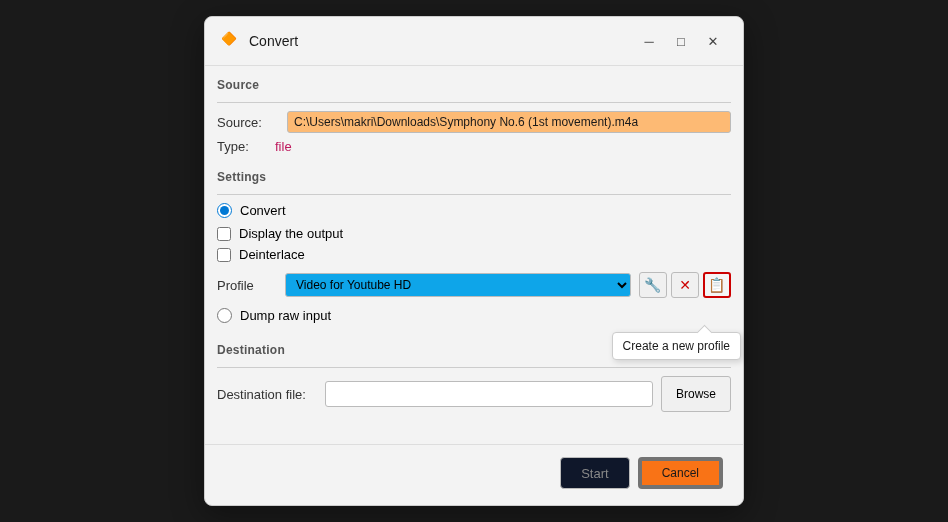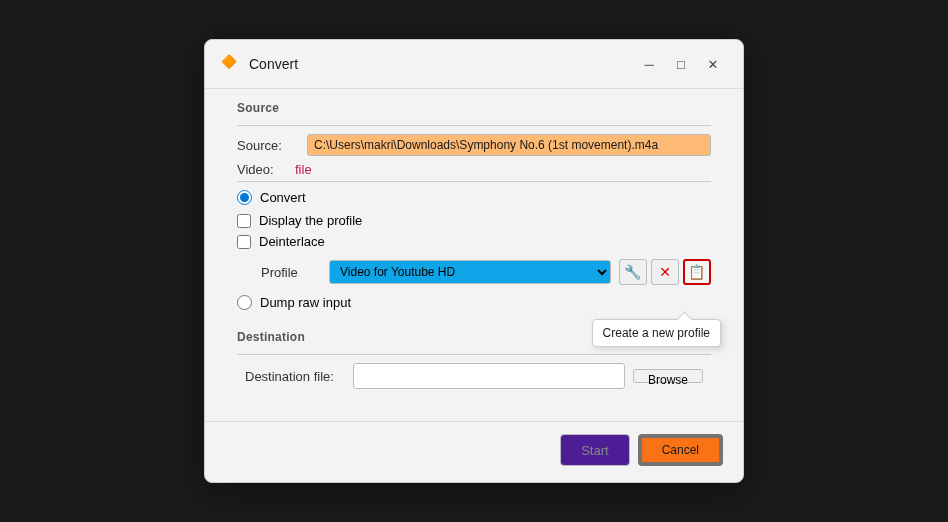--- a/index.html
+++ b/index.html
@@ -56,21 +56,21 @@
       background: transparent;
       cursor: pointer;
       display: flex;
       align-items: center;
       justify-content: center;
       border-radius: 4px;
       font-size: 13px;
       color: #444;
     }
     .dialog-body {
-      padding: 0 32px 16px;
+      padding: 0 12px 16px;
     }
     .section-label {
       font-size: 12px;
       color: #555;
       padding: 12px 0 6px;
       font-weight: 600;
       letter-spacing: 0.02em;
     }
     .divider {
       border: none;
@@ -120,21 +120,21 @@
       gap: 8px;
       margin: 6px 0;
     }
     .checkbox-input { width: 14px; height: 14px; cursor: pointer; }
     .profile-row {
       display: flex;
       align-items: center;
       gap: 8px;
       margin: 10px 0;
     }
-    .profile-label { min-width: 60px; color: #333; margin-left: 24px; }
+    .profile-label { min-width: 60px; color: #333; }
     .profile-select {
       flex: 1;
       padding: 3px 6px;
       border: 1px solid #bbb;
       border-radius: 3px;
       font-size: 12px;
       background: #0ea5e9;
       cursor: pointer;
       outline: none;
     }
@@ -161,55 +161,55 @@
     .dump-row {
       display: flex;
       gap: 8px;
       margin: 8px 0;
     }
     .destination-section { margin-top: 4px; }
     .dest-row {
       display: flex;
       align-items: center;
       gap: 8px;
-      margin: 8px 8px;
+      margin: 8px 0;
     }
     .dest-label { min-width: 100px; color: #333; }
     .dest-input {
       flex: 1;
       border: 1px solid #bbb;
       border-radius: 3px;
       padding: 3px 6px;
       height: 26px;
       background: white;
       outline: none;
       font-size: 12px;
     }
     .browse-btn {
       padding: 3px 14px;
       border: 1px solid #bbb;
       border-radius: 3px;
       background: #f0f0f0;
       cursor: pointer;
       font-size: 12px;
-      height: 14px;
+      height: 36px;
     }
     .footer {
       display: flex;
       justify-content: flex-end;
       gap: 8px;
       padding: 12px 20px 16px;
       border-top: 1px solid #ddd;
       margin-top: 8px;
     }
     .start-btn {
       padding: 5px 20px;
       border: 1px solid #bbb;
       border-radius: 4px;
-      background: #4c1d95;
+      background: #0f172a;
       cursor: pointer;
       font-size: 13px;
       color: #888;
     }
     .cancel-btn {
       padding: 5px 20px;
       border: 4px solid #737373;
       border-radius: 4px;
       background: #f97316;
       cursor: pointer;
@@ -270,35 +270,36 @@
 
     <div class="section-label">Source</div>
     <hr class="divider">
 
     <div class="source-row">
       <span class="source-label-text">Source:</span>
       <input class="source-path-input" type="text" readonly="" value="C:\Users\makri\Downloads\Symphony No.6 (1st movement).m4a" style="">
     </div>
 
     <div class="type-row">
-      <span class="type-label">Video:</span>
+      <span class="type-label">Type:</span>
       <span class="type-value">file</span>
     </div>
 
     <div class="settings-section">
+      <div class="section-label">Settings</div>
       <hr class="divider">
 
       <div class="radio-row">
         <input type="radio" class="radio-input" name="mode" checked="" style="">
         <span>Convert</span>
       </div>
 
       <div class="checkbox-row">
         <input type="checkbox" class="checkbox-input" style="">
-        <span>Display the profile</span>
+        <span>Display the output</span>
       </div>
 
       <div class="checkbox-row">
         <input type="checkbox" class="checkbox-input" style="">
         <span>Deinterlace</span>
       </div>
 
       <div class="profile-row">
         <span class="profile-label">Profile</span>
         <select class="profile-select">

